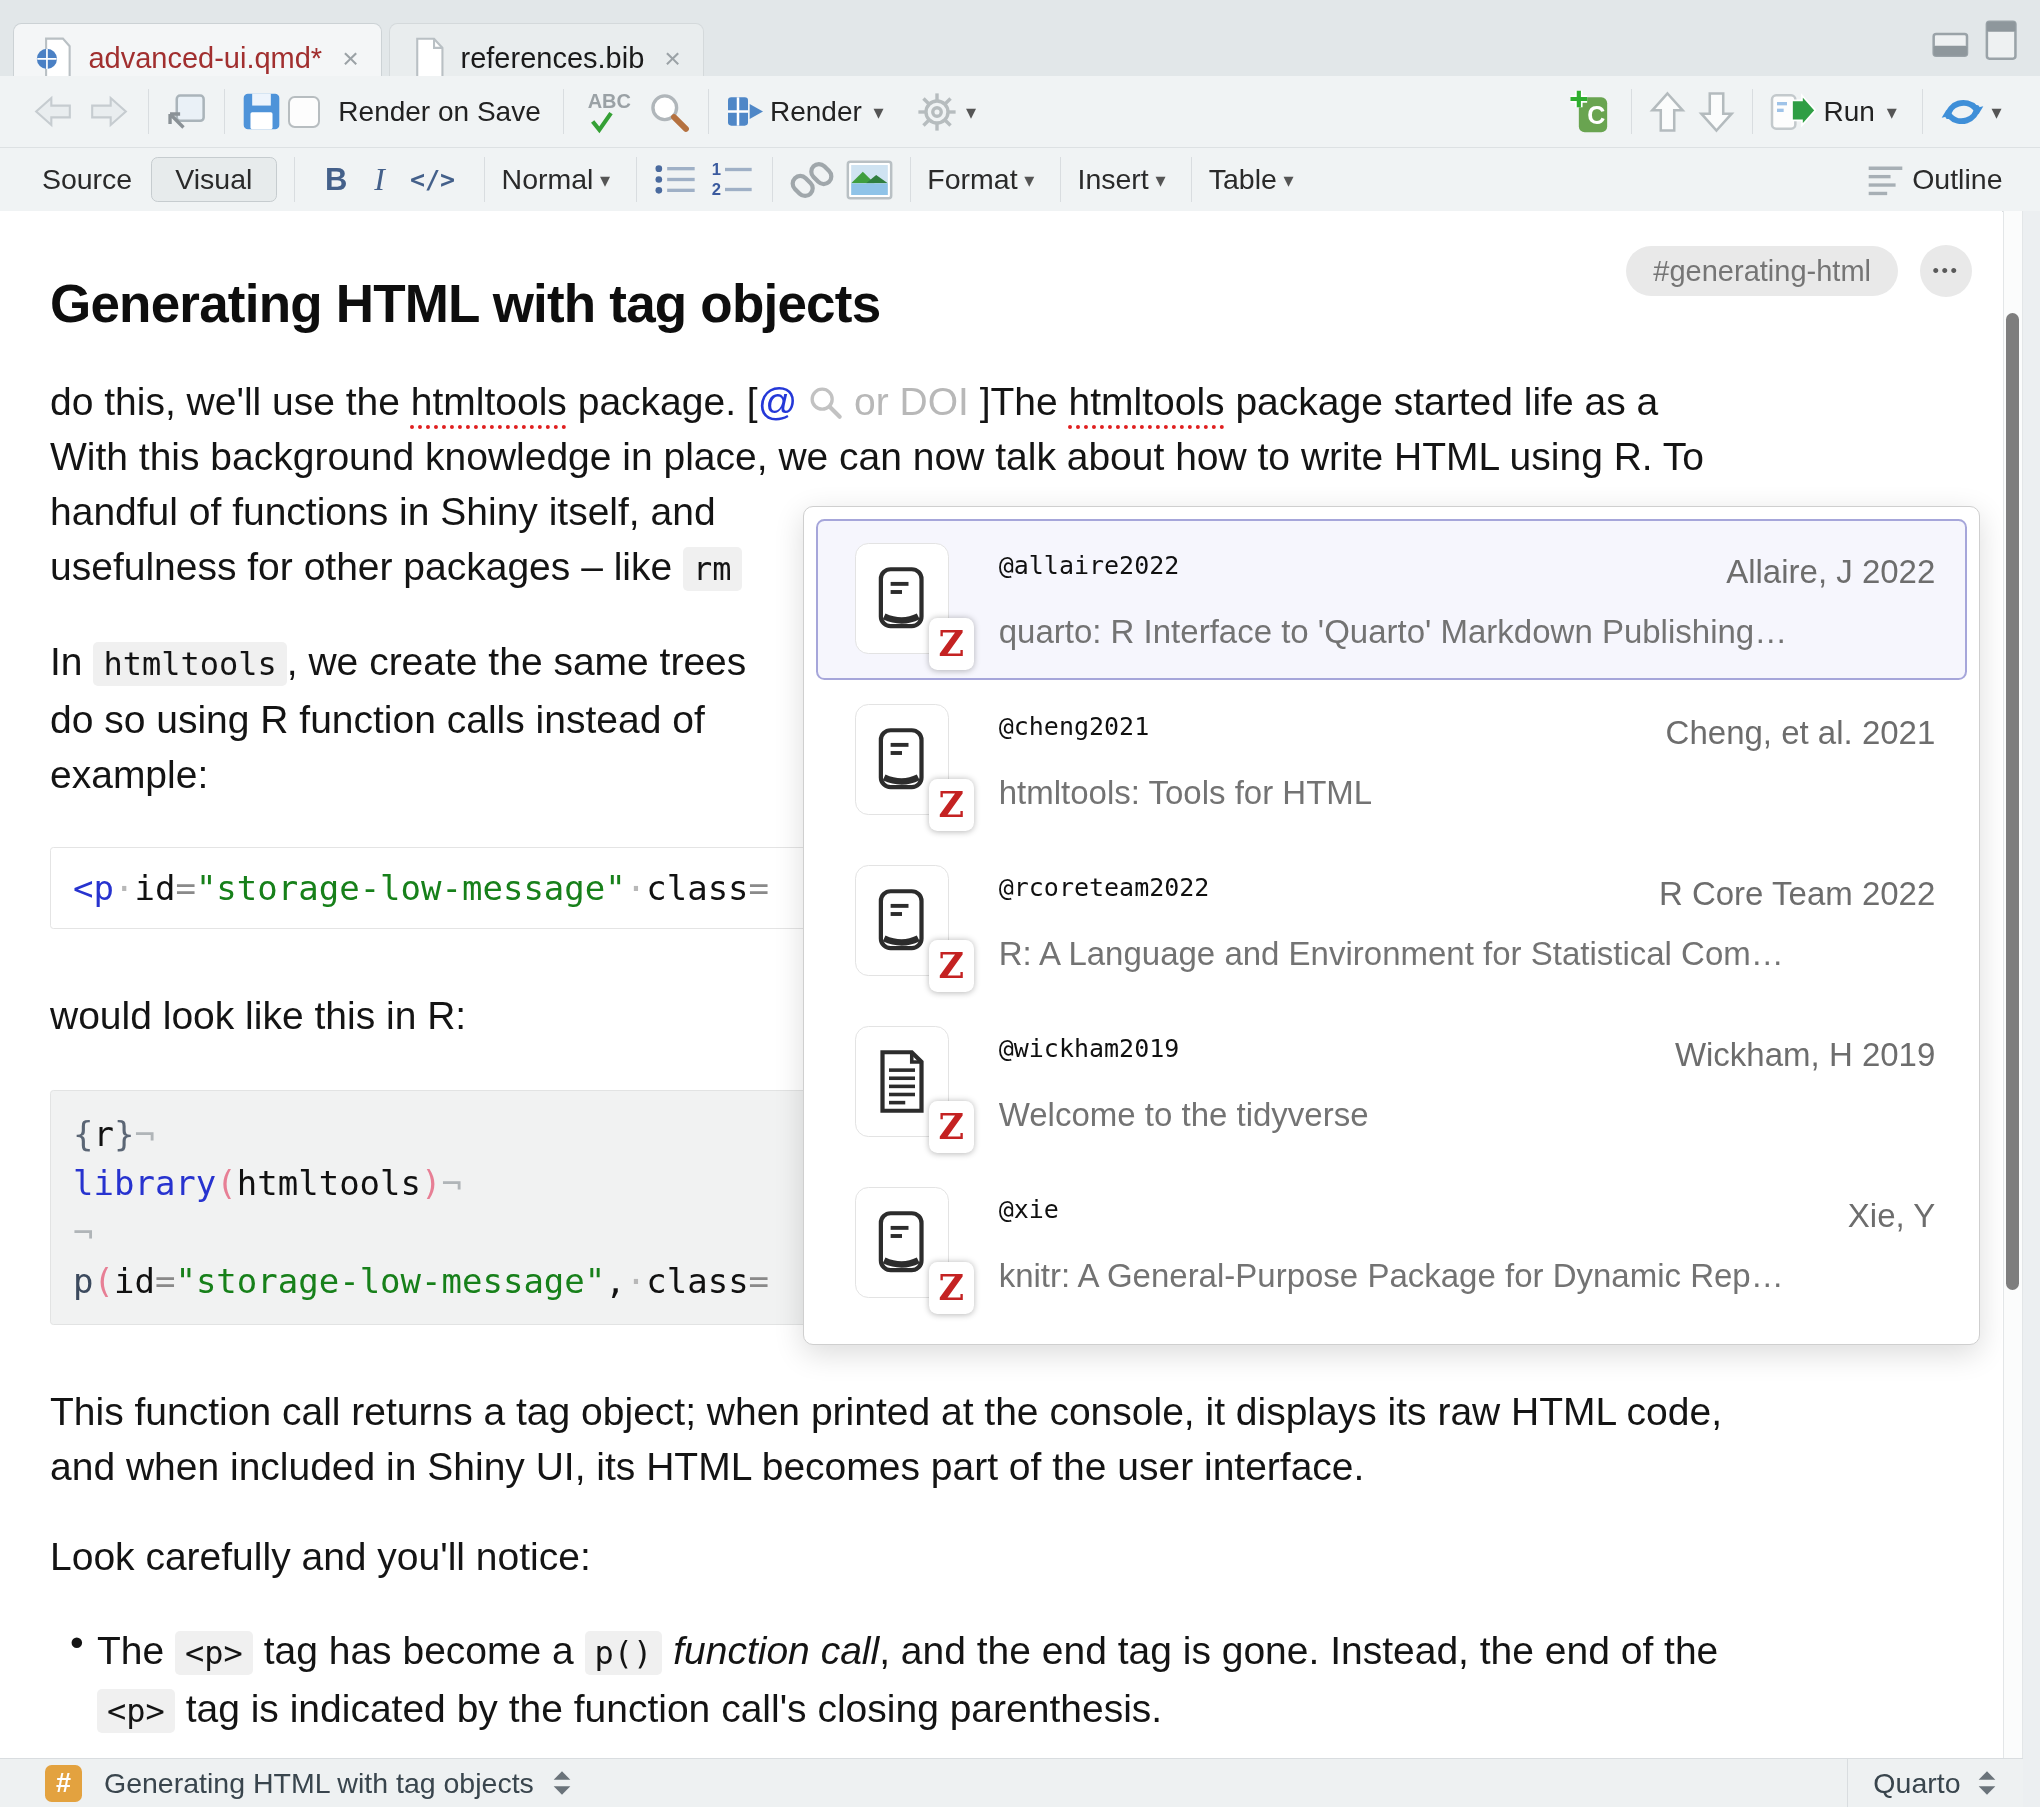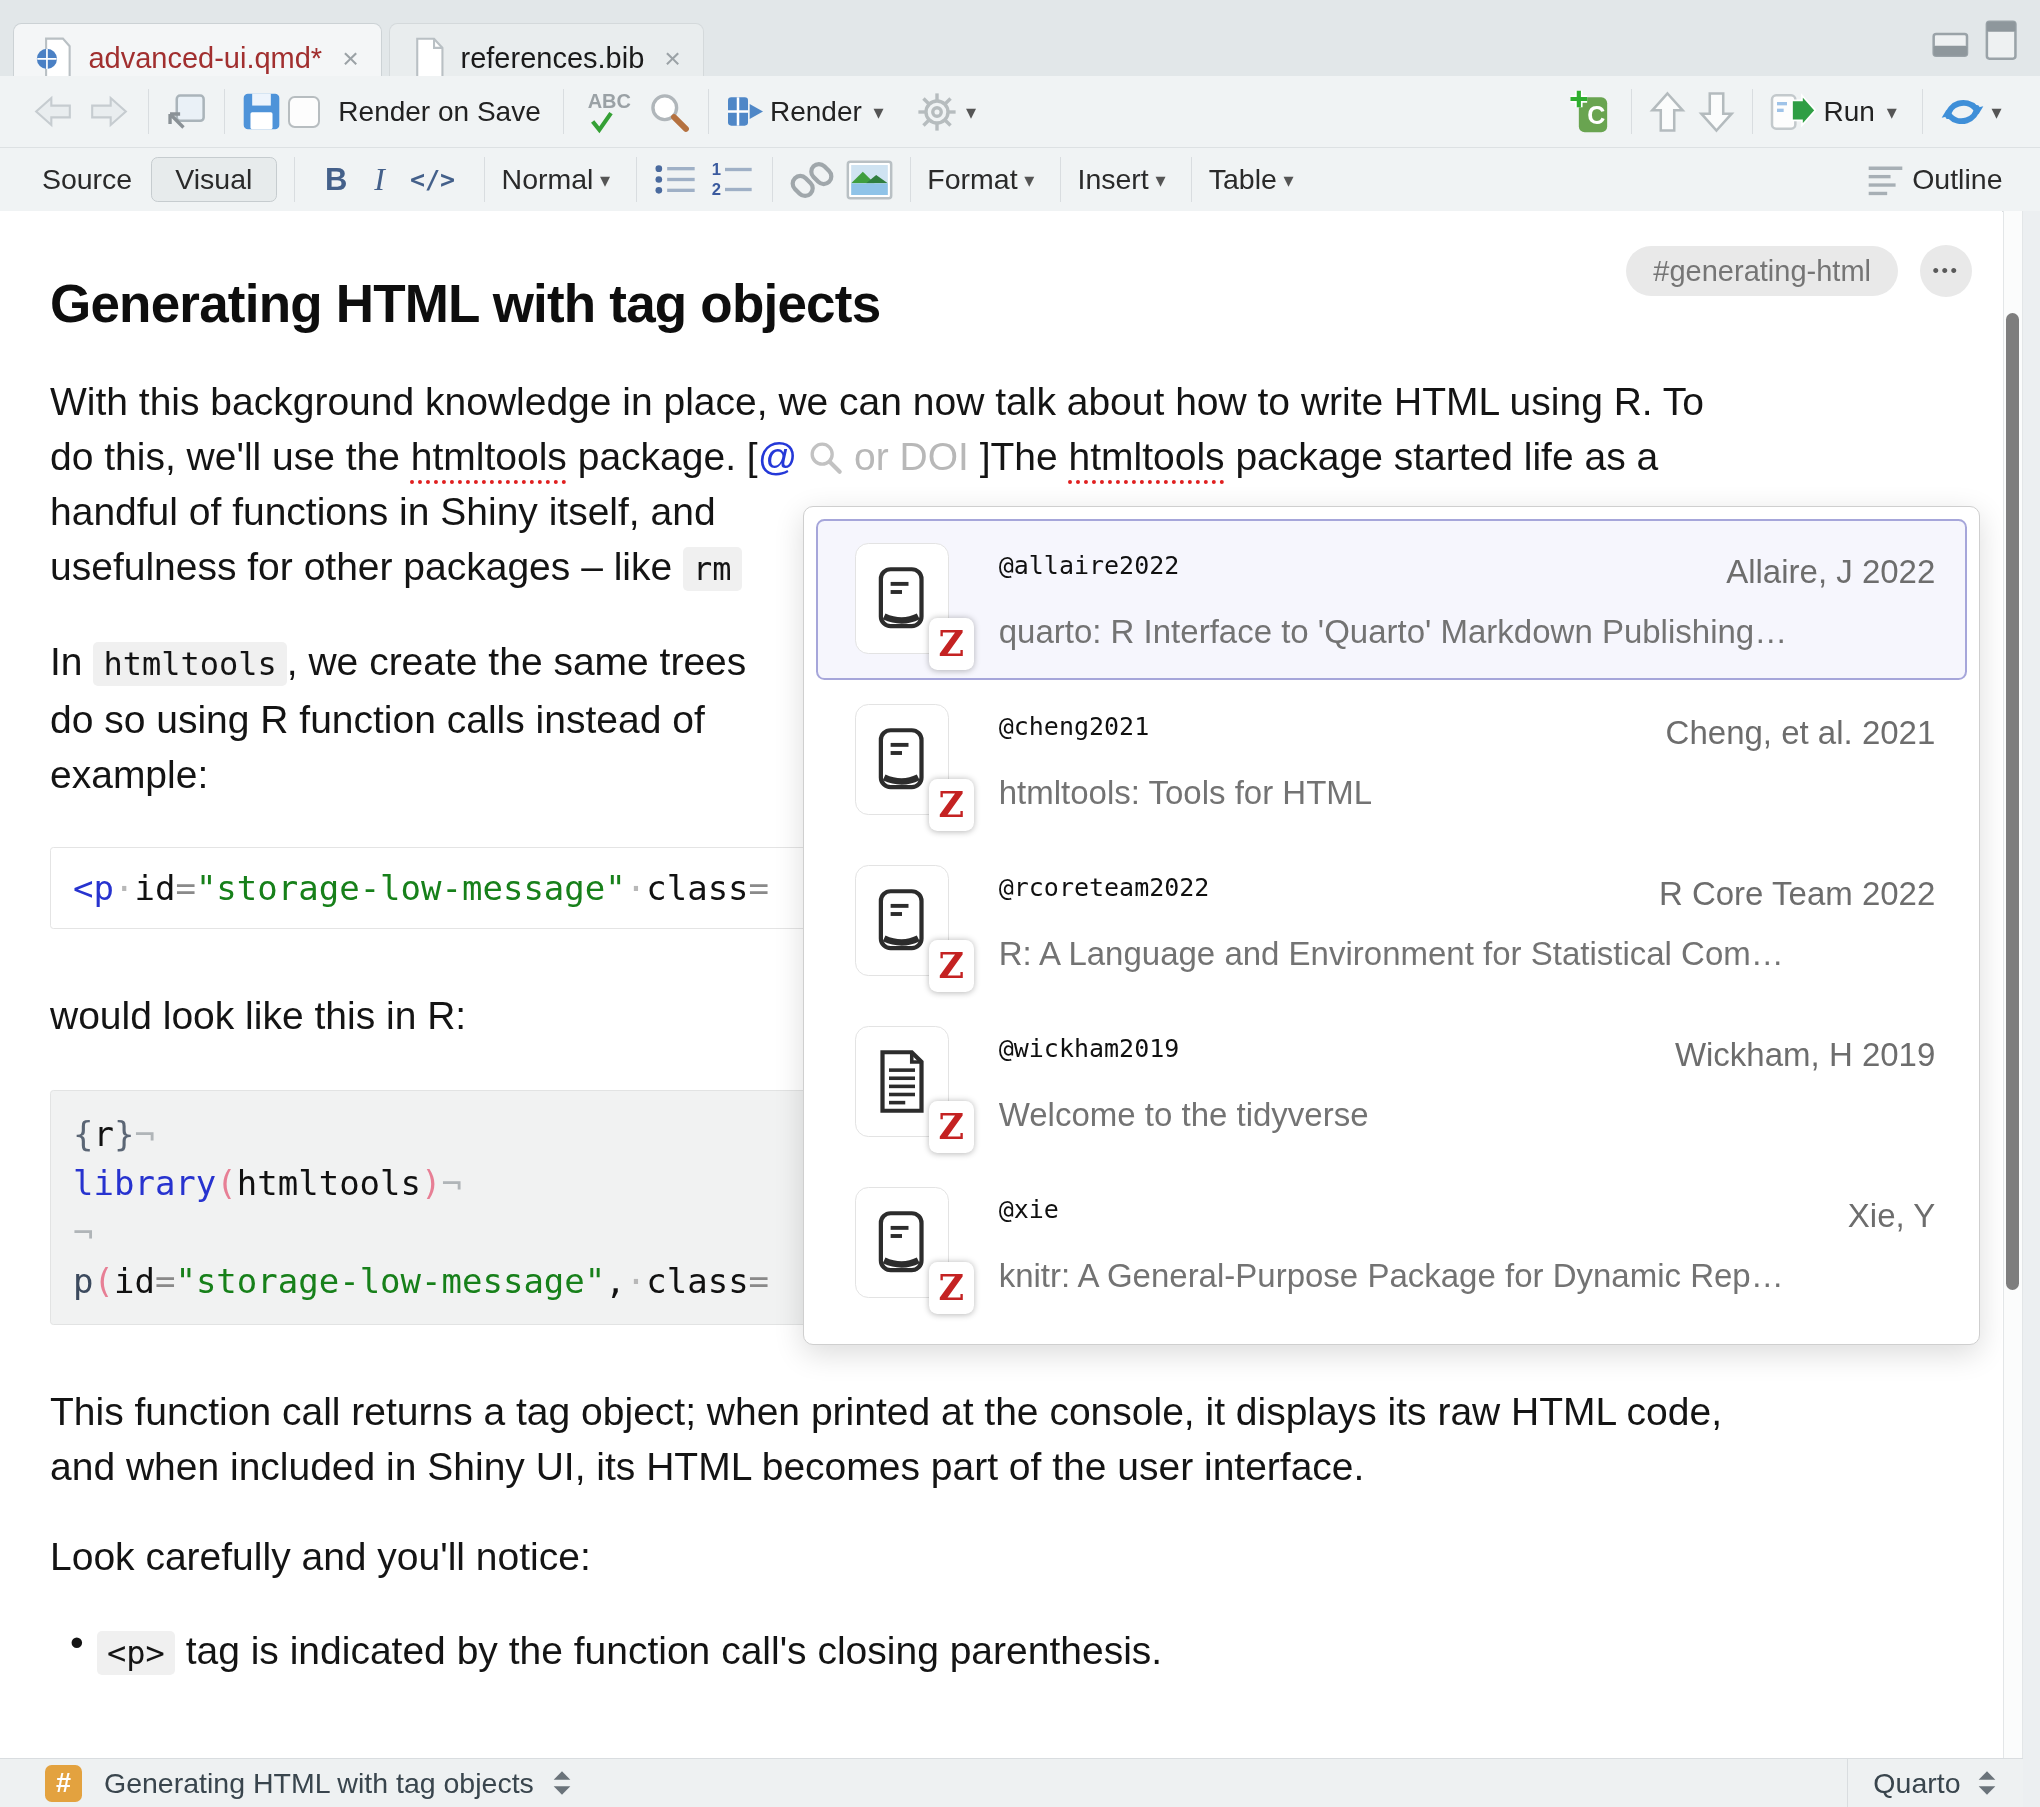--- a/index.html
+++ b/index.html
@@ -327,32 +327,32 @@
   <div class="editor">
     <div class="badge-row">
       <span class="section-badge">#generating-html</span>
       <span class="menu-dots">•••</span>
     </div>
 
     <div class="content">
       <h1 class="doc-heading">Generating HTML with tag objects</h1>
 
       <div class="p1">
-        <div class="line">With this background knowledge in place, we can now talk about how to write HTML using R. To</div>
         <div class="line">
           <span>do this, we'll use the </span><span class="spell">htmltools</span><span> package. [</span><span class="at">@</span>
           <span class="icon" style="vertical-align:-5px;">
             <svg width="35" height="35" viewBox="0 0 42 42">
                 <circle cx="17" cy="17" r="12" fill="none" stroke="#c2c2c2" stroke-width="4"></circle>
                 <line x1="26" y1="26" x2="38" y2="38" stroke="#c2c2c2" stroke-width="5" stroke-linecap="round"></line>
               </svg>
           </span>
           <span class="ghost">or DOI</span>
           <span>]The </span><span class="spell">htmltools</span><span> package started life as a</span>
         </div>
+        <div class="line">With this background knowledge in place, we can now talk about how to write HTML using R. To</div>
         <div class="line">handful of functions in Shiny itself, and</div>
         <div class="line">
           <span>usefulness for other packages – like </span><span class="chip">rm</span>
         </div>
       </div>
 
       <div class="p2">
         <div class="line">
           <span>In </span><span class="chip">htmltools</span><span>, we create the same trees</span>
         </div>
@@ -374,20 +374,23 @@
       </div>
 
       <div class="p4">
         <div class="line">This function call returns a tag object; when printed at the console, it displays its raw HTML code,</div>
         <div class="line">and when included in Shiny UI, its HTML becomes part of the user interface.</div>
       </div>
 
       <div class="line p5">Look carefully and you'll notice:</div>
 
       <div class="bullet">
+        <div class="line">
+          <span>The </span><span class="chip">&lt;p&gt;</span><span> tag has become a </span><span class="chip">p()</span><span> </span><span class="ital">function call</span><span>, and the end tag is gone. Instead, the end of the</span>
+        </div>
         <div class="line">
           <span class="chip">&lt;p&gt;</span><span> tag is indicated by the function call's closing parenthesis.</span>
         </div>
       </div>
     </div>
 
     <div class="citation-popup">
 
       <div class="cite-item selected">
         <span class="cite-icon-box">

